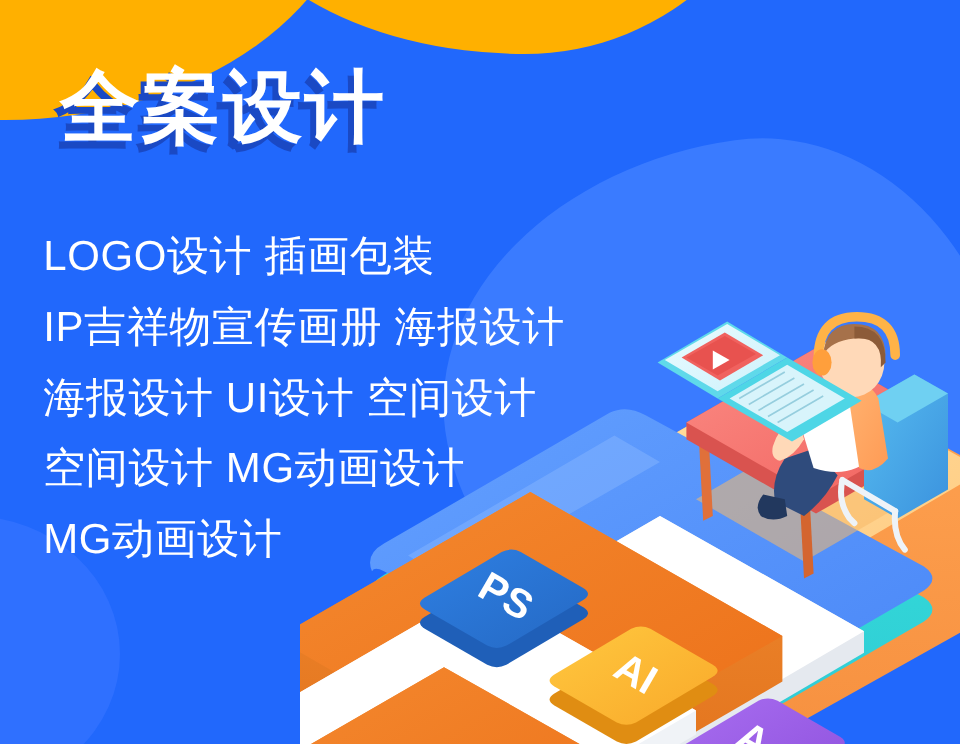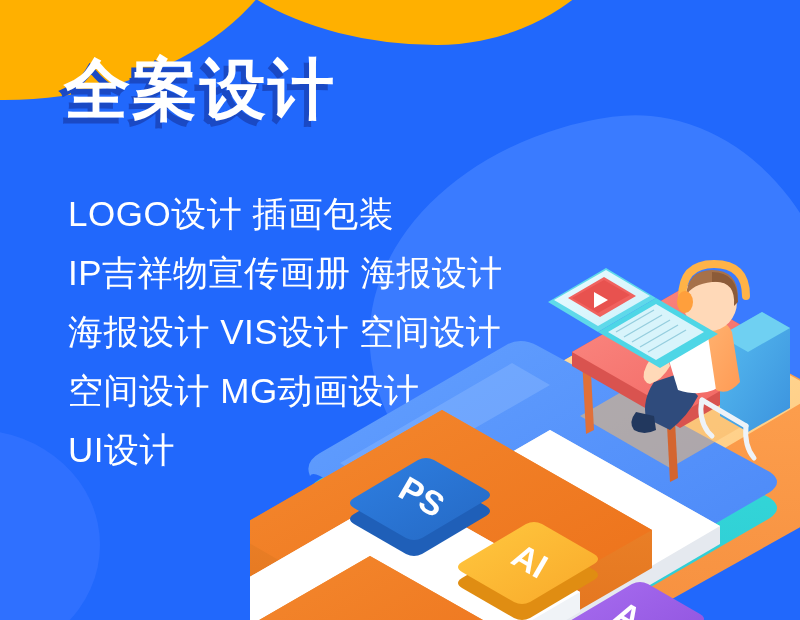--- a/index.html
+++ b/index.html
@@ -26,29 +26,29 @@
     position:absolute;left:-230px;top:-300px;width:530px;height:400px;
     background:#ffb000;
     border-radius:0 0 58% 46% / 0 0 55% 60%;
   }
   .bg-blob-orange2{
     position:absolute;left:180px;top:-340px;width:480px;height:385px;
     background:#ffb000;
     border-radius:0 0 52% 60% / 0 0 64% 46%;
   }
   
-  .headline-wrap{position:absolute;left:64px;top:56px;}
+  .headline-wrap{position:absolute;left:50px;top:56px;}
   .headline{
     position:relative;font-size:66px;line-height:1;font-weight:bold;
     letter-spacing:2px;color:#ffffff;
     text-shadow:-5px 6px 0 #1a49c4;
     white-space:nowrap;
   }
   
-  .service-list{position:absolute;left:68px;top:196px;}
+  .service-list{position:absolute;left:36px;top:196px;}
   .service-line{
     color:#ffffff;font-size:35px;line-height:1;font-weight:normal;
     margin-bottom:24px;white-space:nowrap;letter-spacing:0.5px;
   }
   .service-line:last-child{margin-bottom:0;}
   
   #illo{position:absolute;left:250px;top:240px;width:570px;height:400px;}
 </style>
 </head>
 <body>
@@ -60,23 +60,23 @@
   <div class="bg-blob-orange"></div>
   <div class="bg-blob-orange2"></div>
 
   <div class="headline-wrap">
     <div class="headline">全案设计</div>
   </div>
 
   <div class="service-list">
     <div class="service-line">LOGO设计 插画包装</div>
     <div class="service-line">IP吉祥物宣传画册  海报设计</div>
-    <div class="service-line">海报设计  VIS设计  空间设计</div>
+    <div class="service-line">海报设计  UI设计  空间设计</div>
     <div class="service-line">空间设计  MG动画设计</div>
-    <div class="service-line">UI设计</div>
+    <div class="service-line">MG动画设计</div>
   </div>
 
   <svg id="illo" viewBox="0 0 570 400">
     <defs>
       <linearGradient id="gPlateTop" x1="0" y1="0" x2="1" y2="1">
         <stop offset="0" stop-color="#63a0ff"></stop>
           <stop offset="1" stop-color="#4a87f7"></stop>
       </linearGradient>
       <linearGradient id="gPlateSide" x1="0" y1="0" x2="0" y2="1">
         <stop offset="0" stop-color="#35e0d8"></stop>

